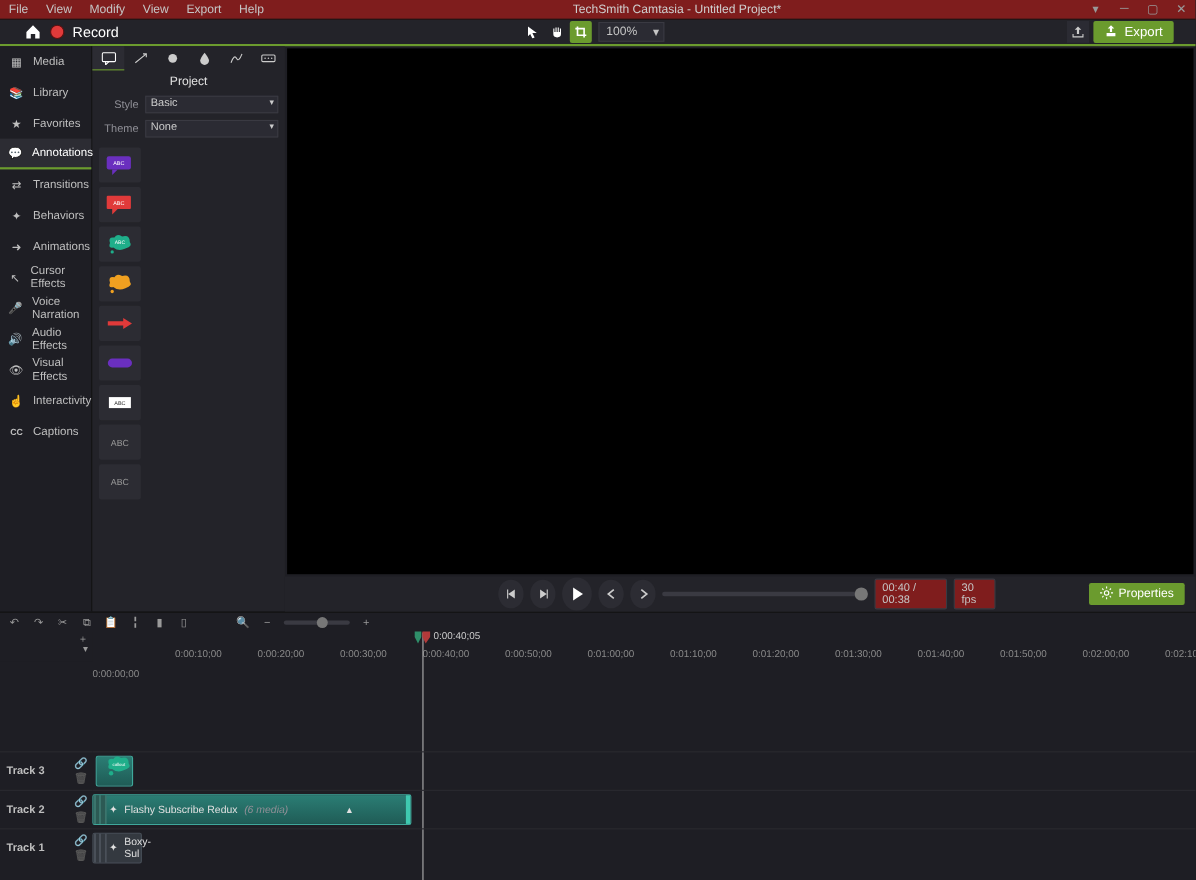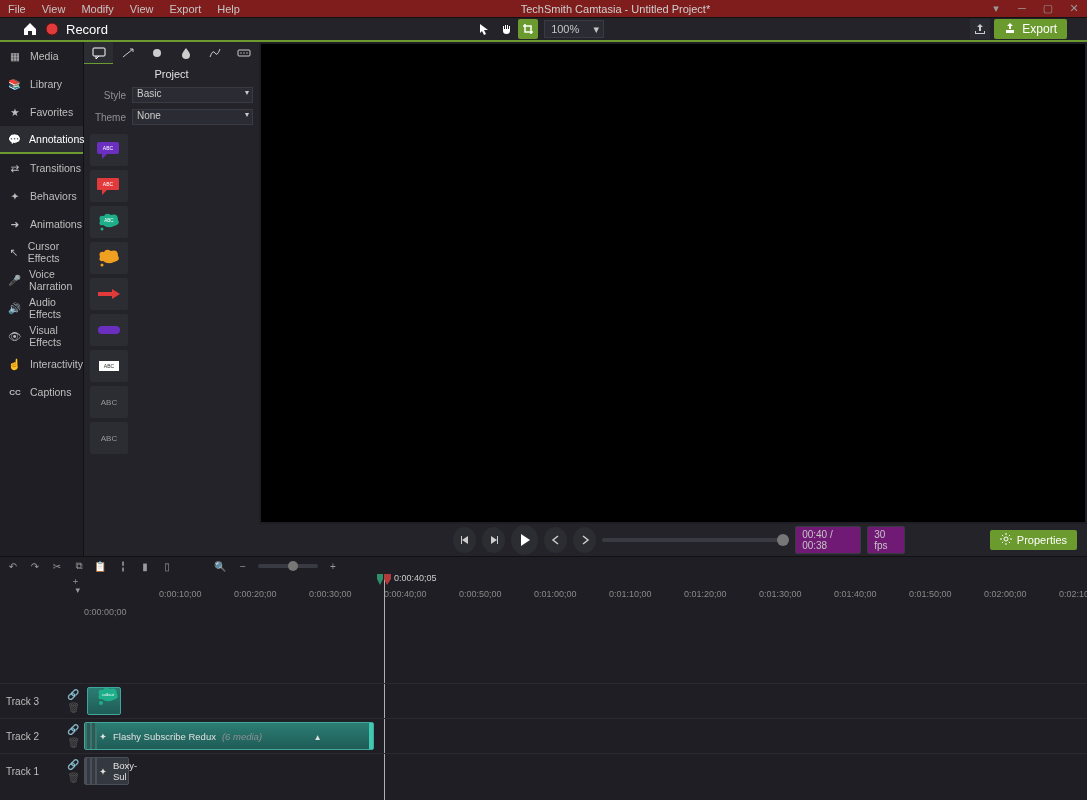--- a/index.html
+++ b/index.html
@@ -78,21 +78,21 @@
 .canvas-row { flex:1; display:flex; }
 .canvas { flex:1; background:#000; margin:2px; }
 .propcol { width:186px; background:#232329; display:flex; align-items:center; justify-content:center; padding:0 10px; color:#8a8a90; font-size:10.5px; text-align:center;}
 
 .playbar { height:32px; background:#232329; display:flex; align-items:center; gap:4px; padding:0 10px; position:relative;}
 .play-section{ position:absolute; left:50%; transform:translateX(-220px); display:flex; align-items:center; gap:6px;}
 .play-btn { width:26px; height:26px; border-radius:50%; background:#2c2c33; display:flex; align-items:center; justify-content:center;}
 .play-btn.big { width:30px; height:30px;}
 .play-slider{ width:210px; height:4px; background:#3a3a42; border-radius:2px; position:relative;}
 .play-slider .knob { position:absolute; right:0; top:-4px; width:12px; height:12px; border-radius:50%; background:#777;}
-.time-box { padding:2px 6px; background:#701a75; font-size:10px; border:1px solid #3a3a42; border-radius:2px;}
+.time-box { padding:2px 6px; background:#7f1d1d; font-size:10px; border:1px solid #3a3a42; border-radius:2px;}
 .properties-btn { position:absolute; right:10px; height:20px; background:#6b9b2e; padding:0 10px; display:flex; align-items:center; gap:5px; color:#fff; border-radius:2px;}
 
 .timeline { height:244px; background:#1e1e24; display:flex; flex-direction:column; border-top:1px solid #111;}
 .tl-toolbar { height:18px; display:flex; align-items:center; gap:8px; padding:0 6px; font-size:10px; color:#9a9a9a;}
 .tl-tool { width:14px; text-align:center;}
 .tl-zoom-slider { width:60px; height:4px; background:#3a3a42; border-radius:2px; position:relative;}
 .tl-zoom-slider .knob{ position:absolute; top:-3px; left:30px; width:10px; height:10px; border-radius:50%; background:#777;}
 .tl-ruler-row{ height:26px; position:relative; display:flex;}
 .tl-left { width:84px; background:#1e1e24; position:relative;}
 .tl-left .plus, .tl-left .down { position:absolute; right:4px; font-size:9px; color:#999;}
@@ -100,21 +100,21 @@
 .tl-ruler{ flex:1; position:relative;}
 .ruler-tick { position:absolute; top:0; font-size:9px; color:#8a8a8a;}
 .playhead{
   position:absolute; top:0; bottom:0; width:1px; background:#b0b0b0;
 }
 .playhead-head{
   position:absolute; top:-2px; width:16px; height:14px; transform:translateX(-8px);
 }
 .playhead-label{ position:absolute; top:-2px; margin-left:10px; font-size:9px; color:#ccc;}
 .tl-body{ flex:1; position:relative; display:flex;}
-.track-labels{ width:84px;}
+.track-labels{ width:84px;font-weight:bold;}
 .track-row{ height:35px; border-top:1px solid #2a2a30; display:flex; align-items:center; padding-left:6px; font-size:10px; color:#bfbfbf; position:relative;}
 .track-row .t-icons{ position:absolute; right:4px; display:flex; flex-direction:column; gap:2px; color:#555;}
 .track-area{ flex:1; position:relative;}
 .track-lane{ height:35px; border-top:1px solid #2a2a30; position:relative;}
 .track-spacer{ height:82px; }
 .clip { position:absolute; top:3px; bottom:3px; border-radius:2px; }
 .clip-green{ background: linear-gradient(#2b7d74, #1f5c56); border:1px solid #3fa89b;}
 .clip-hdr { background: repeating-linear-gradient(90deg,#3b756d 0 2px,#2c5a54 2px 5px); }
 .clip-dark { background:#343940; border:1px solid #484f58;}
 .clip-label{ position:absolute; top:0; left:0; right:0; bottom:0; display:flex; align-items:center; gap:6px; padding:0 6px; font-size:9.5px; color:#e0e0e0;}

